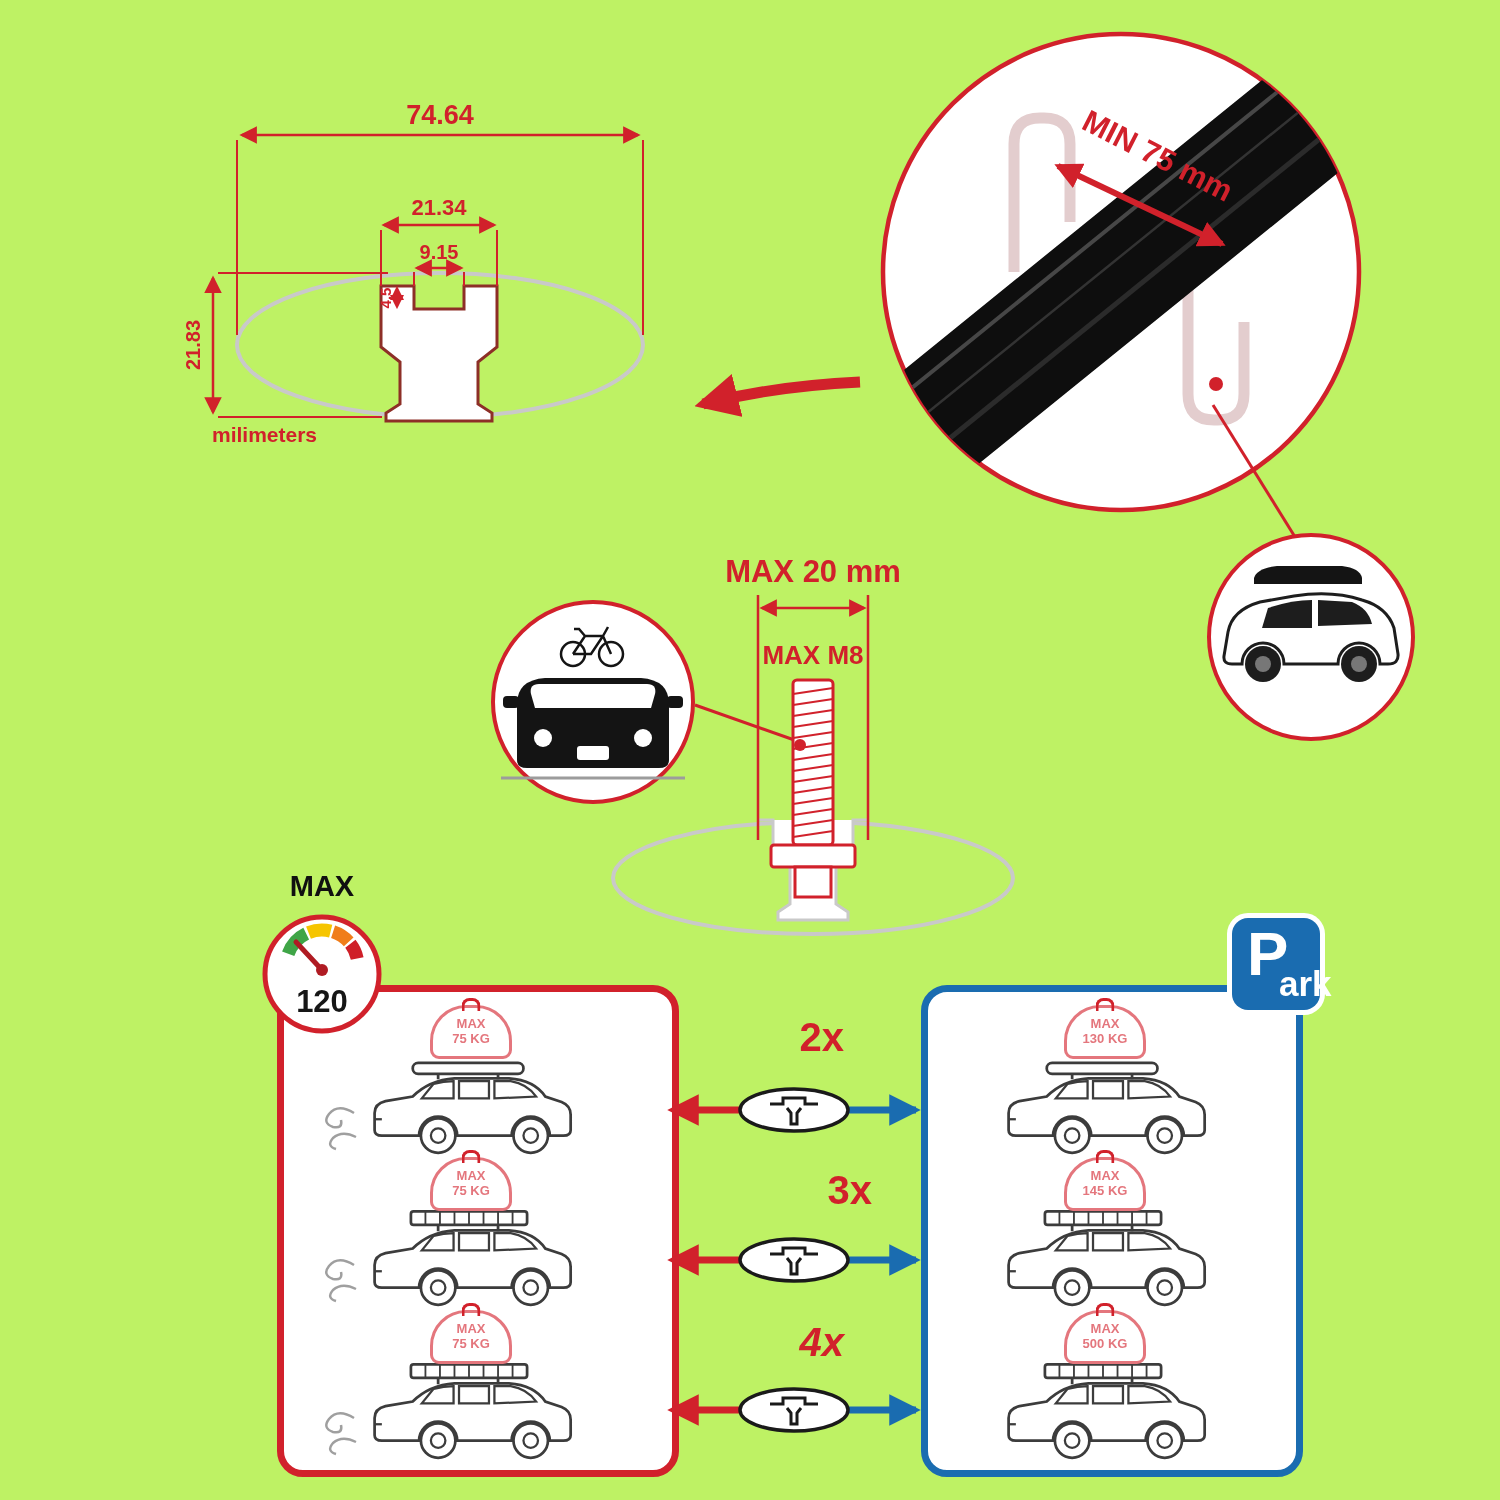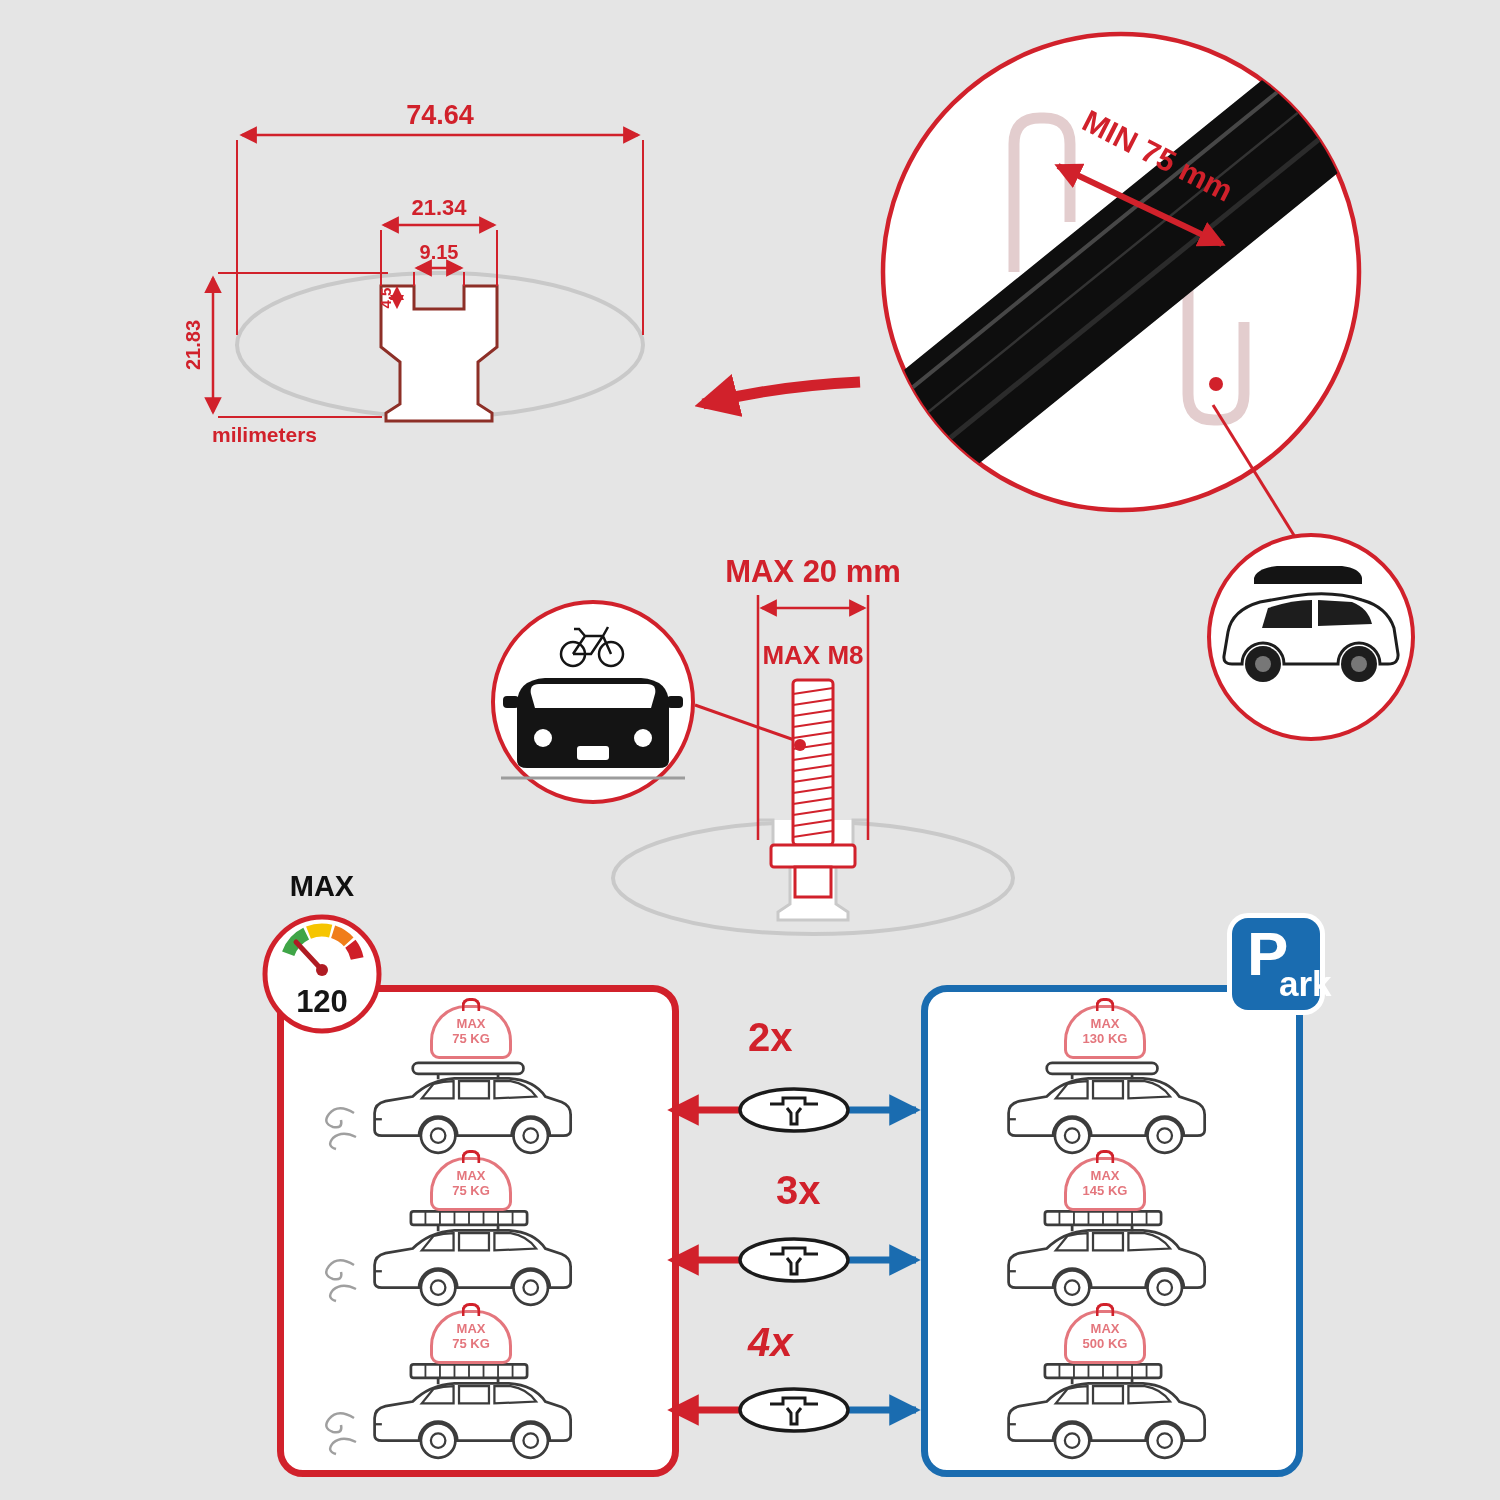--- a/index.html
+++ b/index.html
@@ -1,32 +1,32 @@
 <!DOCTYPE html>
 <html><head>
 <meta charset="utf-8">
 <style>
   html,body{margin:0;padding:0;background:#fff;}
-  #stage{position:relative;width:1500px;height:1500px;background:#e5e5e5;overflow:hidden;
+  #stage{position:relative;width:1500px;height:1500px;background:#bef264;overflow:hidden;
          font-family:"Liberation Sans",sans-serif;}
   .abs{position:absolute;}
   svg{display:block;overflow:visible;}
   svg text{font-family:"Liberation Sans",sans-serif;}
 
   .panel{position:absolute;background:#fff;border-radius:26px;}
   .panel-red{left:277px;top:985px;width:388px;height:478px;border:7px solid #d1212b;}
   .panel-blue{left:921px;top:985px;width:368px;height:478px;border:7px solid #1a6cb0;}
 
   .car-row{position:absolute;width:320px;height:160px;}
   .load-bubble{position:absolute;width:76px;height:48px;border:3px solid #e4767d;border-radius:36px 36px 9px 9px;
                background:#fff;display:flex;flex-direction:column;align-items:center;justify-content:center;
                color:#e4767d;font-weight:700;font-size:13px;line-height:1.12;z-index:3;}
   .bubble-hook{position:absolute;top:-10px;left:50%;transform:translateX(-50%);width:13px;height:10px;
                border:3px solid #d1212b;border-bottom:none;border-radius:8px 8px 0 0;background:transparent;}
-  .count-label{position:absolute;width:96px;text-align:left;color:#d1212b;font-size:40px;font-weight:700;}
+  .count-label{position:absolute;width:96px;text-align:right;color:#d1212b;font-size:40px;font-weight:700;}
   .gauge-label{position:absolute;left:256px;width:132px;text-align:center;color:#101010;font-weight:700;}
   .park-sign{position:absolute;left:1232px;top:918px;width:88px;height:92px;background:#1a6cb0;border-radius:16px;
              box-shadow:0 0 0 5px #fff;z-index:4;}
   .park-p{position:absolute;left:15px;top:0px;color:#fff;font-size:62px;font-weight:700;}
   .park-ark{position:absolute;left:47px;top:46px;color:#fff;font-size:35px;font-weight:700;}
   .z2{z-index:2;}
 </style>
 </head>
 <body>
 

